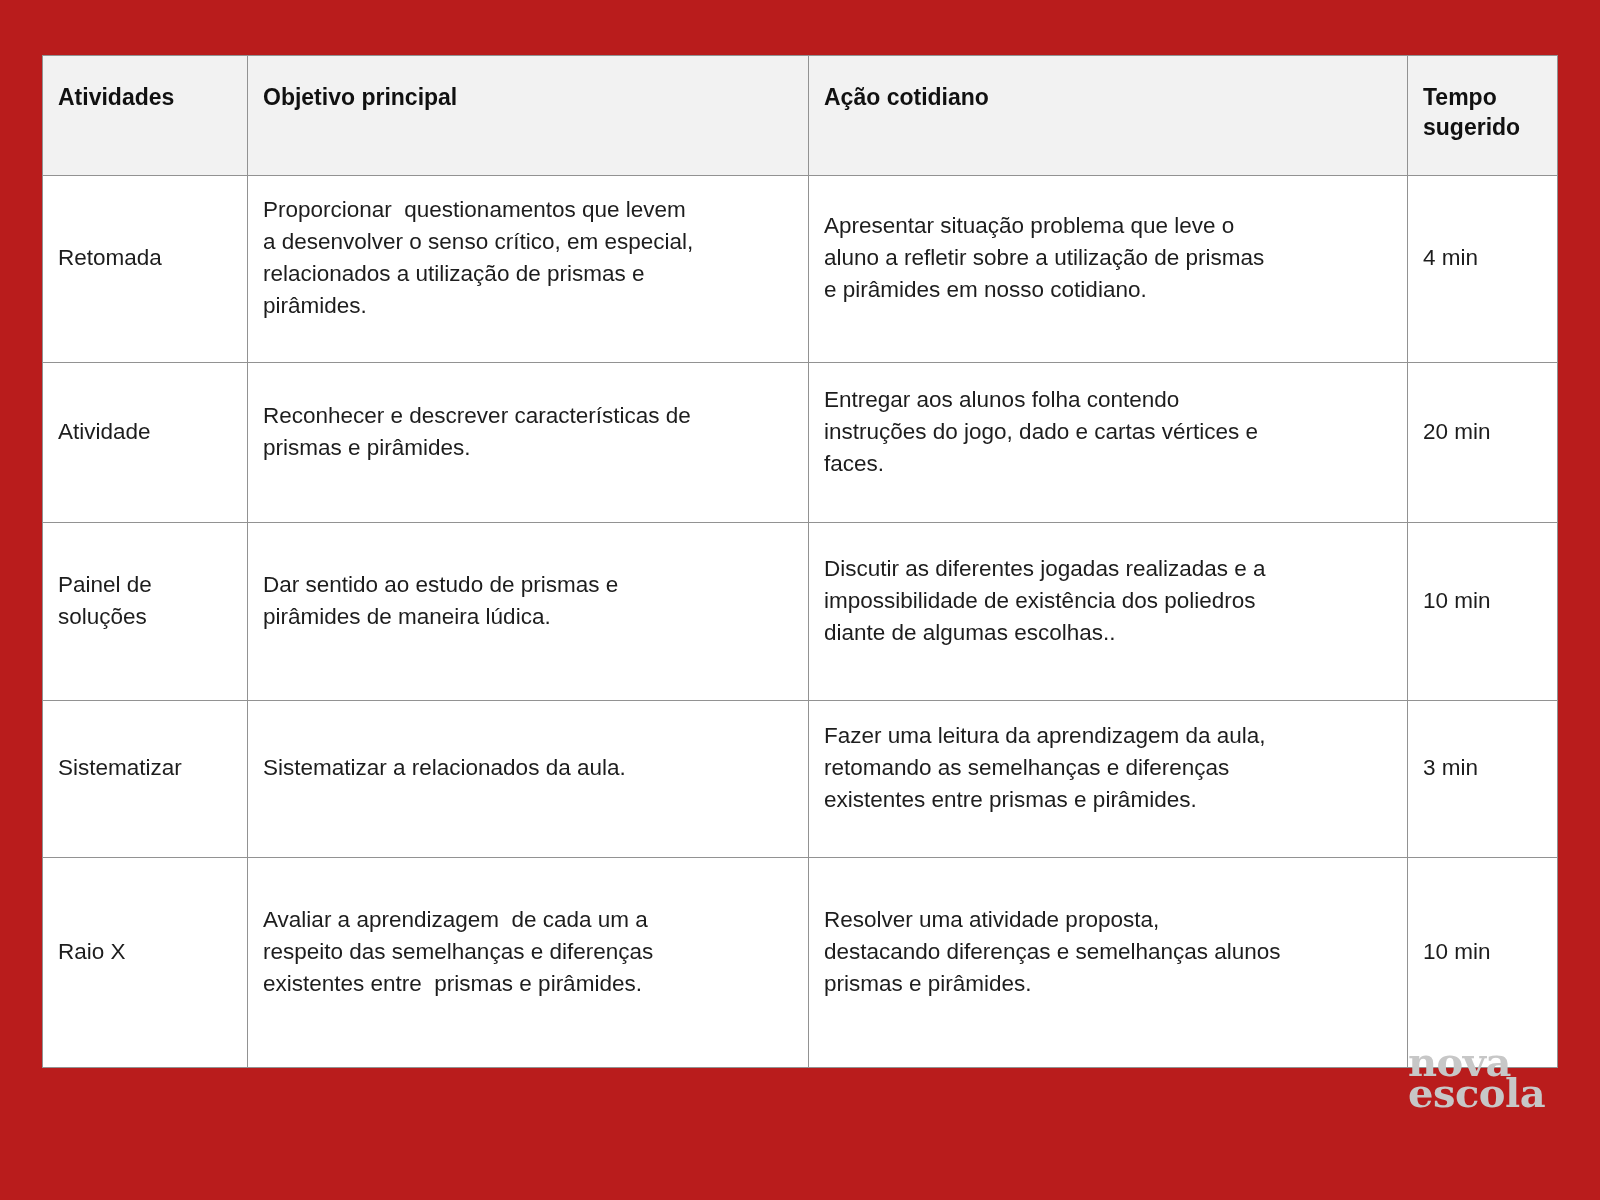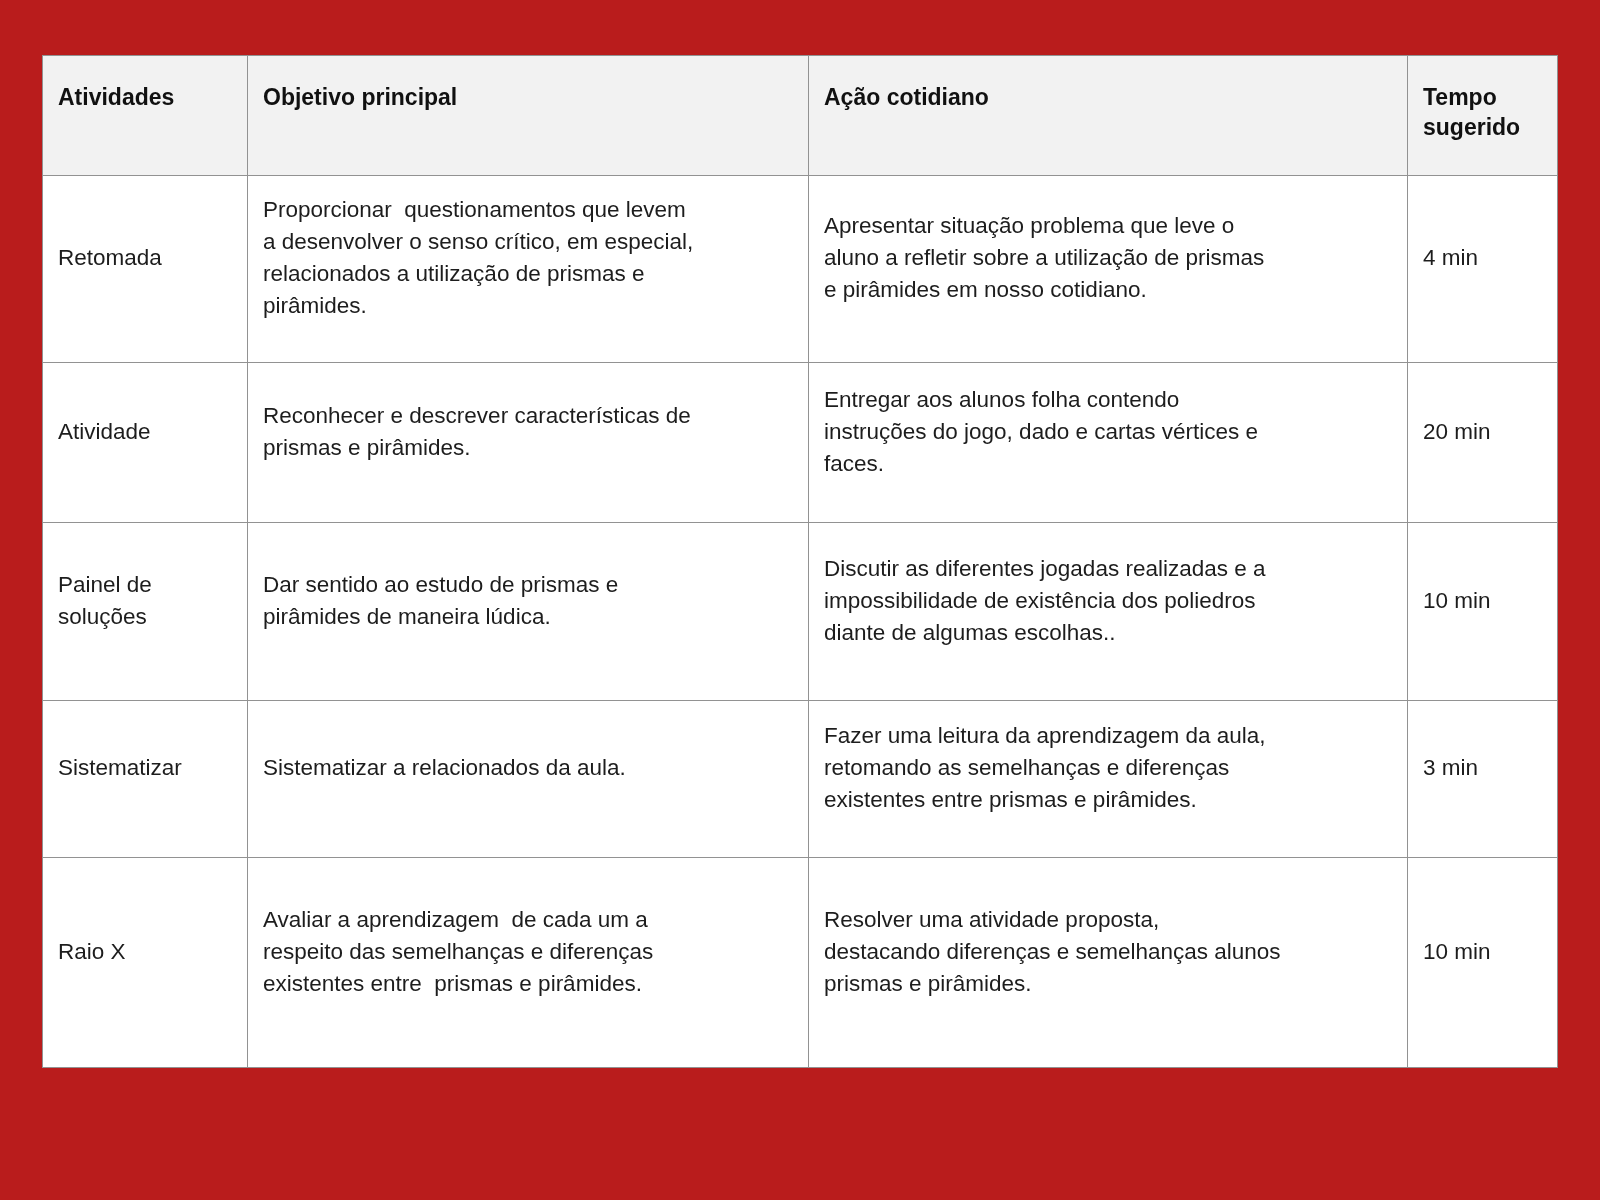--- a/index.html
+++ b/index.html
@@ -139,14 +139,18 @@
 respeito das semelhanças e diferenças
 existentes entre  prismas e pirâmides.</td>
         <td class="cell-acao">Resolver uma atividade proposta,
 destacando diferenças e semelhanças alunos
 prismas e pirâmides.</td>
         <td class="cell-tempo">10 min</td>
       </tr>
     </tbody>
   </table>
 
+  <div class="logo">
+    <div>nova</div>
+    <div>escola</div>
+  </div>
 
 </div>
 
 </body></html>

